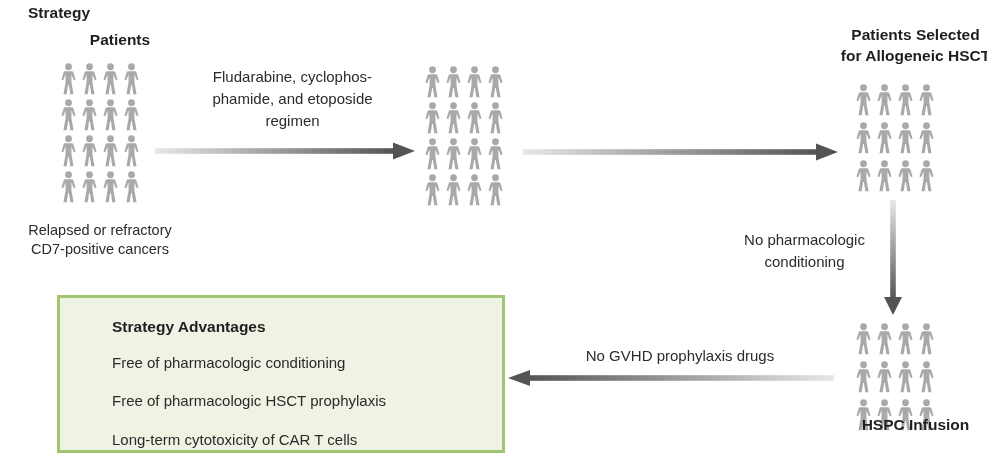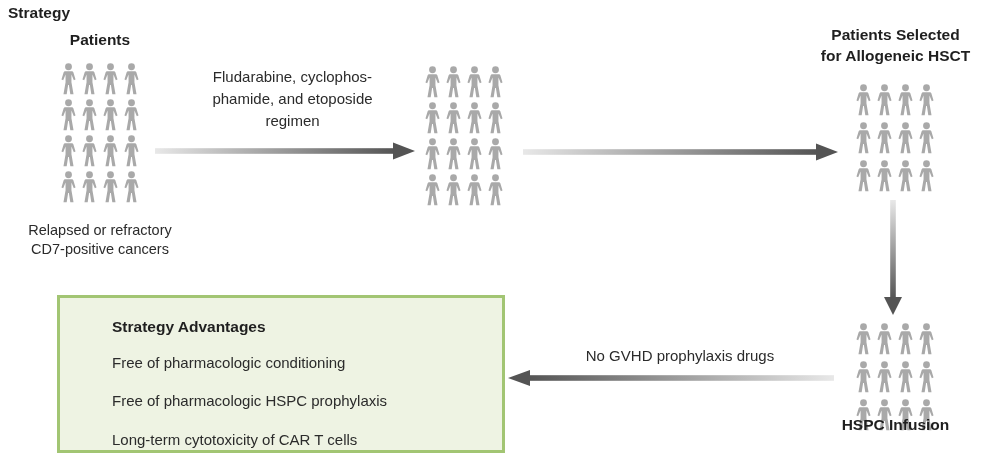--- a/index.html
+++ b/index.html
@@ -2,21 +2,21 @@
 <html style="--text: #2b2b2b; --heading: #1f1f1f; --icon: #a9a9a9; --arrow-dark: #545454; --arrow-light: #e8e8e8; --box-border: #a2c573; --box-fill: #eef3e3;"><head>
 <meta charset="utf-8">
 <style>
   html,body { margin:0; padding:0; background:#ffffff; }
   .figure {
     position:relative; width:987px; height:468px; background:#ffffff;
     font-family:"Liberation Sans", sans-serif; color:var(--text,#2b2b2b);
     overflow:hidden;
   }
   .abs { position:absolute; }
-  .bold { font-weight:bold; color:var(--heading,#1f1f1f); }
+  .bold { font-weight:bold; color:var(--heading,#1f1f1f);margin-left:20px; }
   .center { text-align:center; }
   .pre { white-space:pre-line; }
   .fs15 { font-size:15px; line-height:21px; }
   .fs15b { font-size:15.5px; line-height:21px; }
   .caption { font-size:14.5px; line-height:19px; }
   .icon-grid { display:grid; column-gap:2px; row-gap:4px; }
   .icon-grid.rows3 { row-gap:6px; }
   .person { width:19px; height:32px; display:block; fill:var(--icon,#a9a9a9); }
   .adv-box {
     box-sizing:border-box;
@@ -248,20 +248,22 @@
       <svg class="person" viewBox="0 0 20 33">
         <circle cx="10" cy="3.6" r="3.6"></circle>
         <path d="M6.6,8.3 L13.4,8.3 C14.2,8.3 14.8,8.8 15.1,9.5 L17.4,16.9 L15.6,17.8 L13.1,11.8 L13.1,19.8 L15.3,32.6 L11.9,32.6 L10.4,22.8 L9.6,22.8 L8.1,32.6 L4.7,32.6 L6.9,19.8 L6.9,11.8 L4.4,17.8 L2.6,16.9 L4.9,9.5 C5.2,8.8 5.8,8.3 6.6,8.3 Z"></path>
       </svg>
       <svg class="person" viewBox="0 0 20 33">
         <circle cx="10" cy="3.6" r="3.6"></circle>
         <path d="M6.6,8.3 L13.4,8.3 C14.2,8.3 14.8,8.8 15.1,9.5 L17.4,16.9 L15.6,17.8 L13.1,11.8 L13.1,19.8 L15.3,32.6 L11.9,32.6 L10.4,22.8 L9.6,22.8 L8.1,32.6 L4.7,32.6 L6.9,19.8 L6.9,11.8 L4.4,17.8 L2.6,16.9 L4.9,9.5 C5.2,8.8 5.8,8.3 6.6,8.3 Z"></path>
       </svg>
     </div>
 
+  <div class="abs center pre fs15" style="left:722px; top:229px; width:165px; line-height:22px;">No pharmacologic
+conditioning</div>
   <svg class="abs arrow" style="left:884px; top:200px;" width="18" height="116" viewBox="0 0 18 116">
     <rect x="6.2" y="0" width="5.6" height="99" fill="url(#grad-v)"></rect>
     <polygon points="0,97 18,97 9,115" fill="var(--arrow-dark,#545454)"></polygon>
   </svg>
 
   <div class="abs icon-grid rows3" style="left: 854px; top: 323px; grid-template-columns: repeat(4, 19px);">
       <svg class="person" viewBox="0 0 20 33">
         <circle cx="10" cy="3.6" r="3.6"></circle>
         <path d="M6.6,8.3 L13.4,8.3 C14.2,8.3 14.8,8.8 15.1,9.5 L17.4,16.9 L15.6,17.8 L13.1,11.8 L13.1,19.8 L15.3,32.6 L11.9,32.6 L10.4,22.8 L9.6,22.8 L8.1,32.6 L4.7,32.6 L6.9,19.8 L6.9,11.8 L4.4,17.8 L2.6,16.9 L4.9,9.5 C5.2,8.8 5.8,8.3 6.6,8.3 Z"></path>
       </svg>
@@ -314,17 +316,17 @@
 
   <div class="abs center fs15" style="left:530px; top:345px; width:300px;">No GVHD prophylaxis drugs</div>
   <svg class="abs arrow" style="left:508px; top:368px;" width="326" height="20" viewBox="0 0 326 20">
     <polygon points="0,10 22,2 22,18" fill="var(--arrow-dark,#545454)"></polygon>
     <rect x="20" y="7.2" width="306" height="5.6" fill="url(#grad-h-rev)"></rect>
   </svg>
 
   <div class="abs adv-box" style="left:57px; top:295px; width:448px; height:158px;">
     <div class="adv-title">Strategy Advantages</div>
     <div class="adv-item">Free of pharmacologic conditioning</div>
-    <div class="adv-item">Free of pharmacologic HSPC prophylaxis</div>
+    <div class="adv-item">Free of pharmacologic HSCT prophylaxis</div>
     <div class="adv-item">Long-term cytotoxicity of CAR T cells</div>
   </div>
 
 </div>
 
 </body></html>

